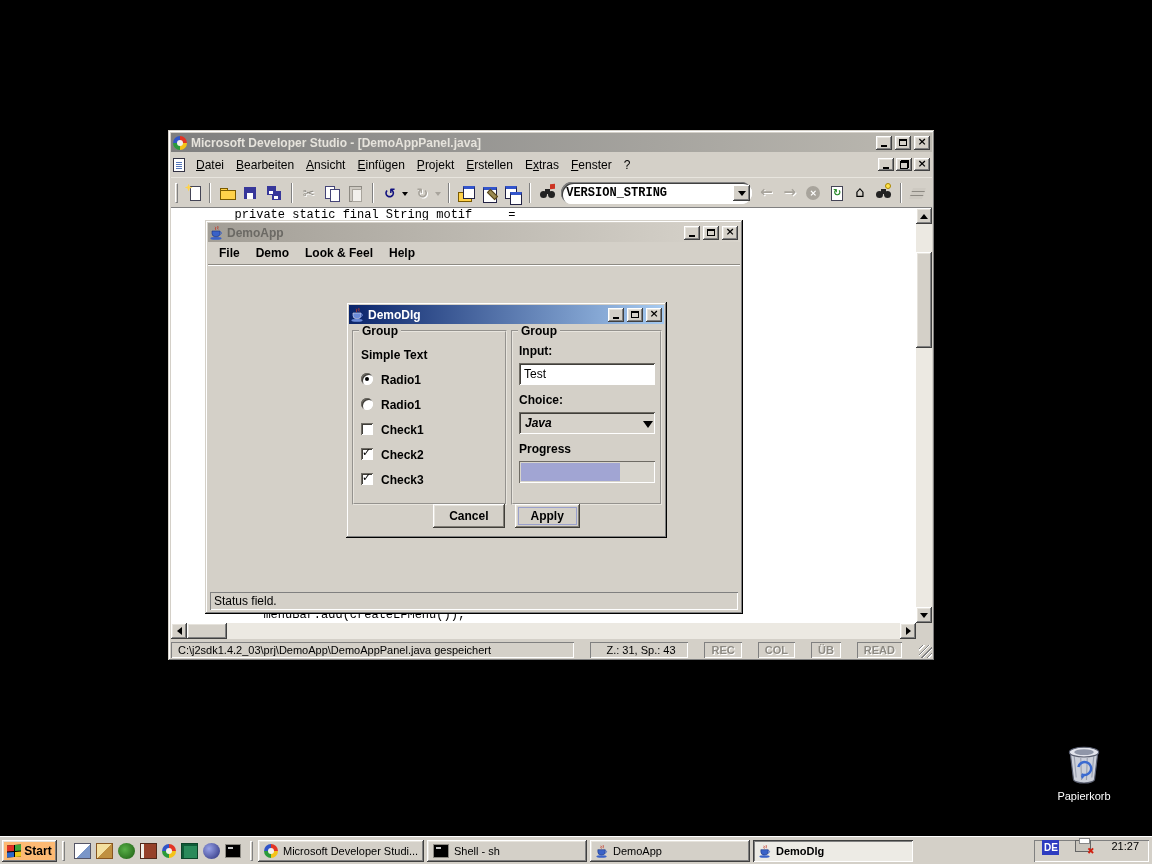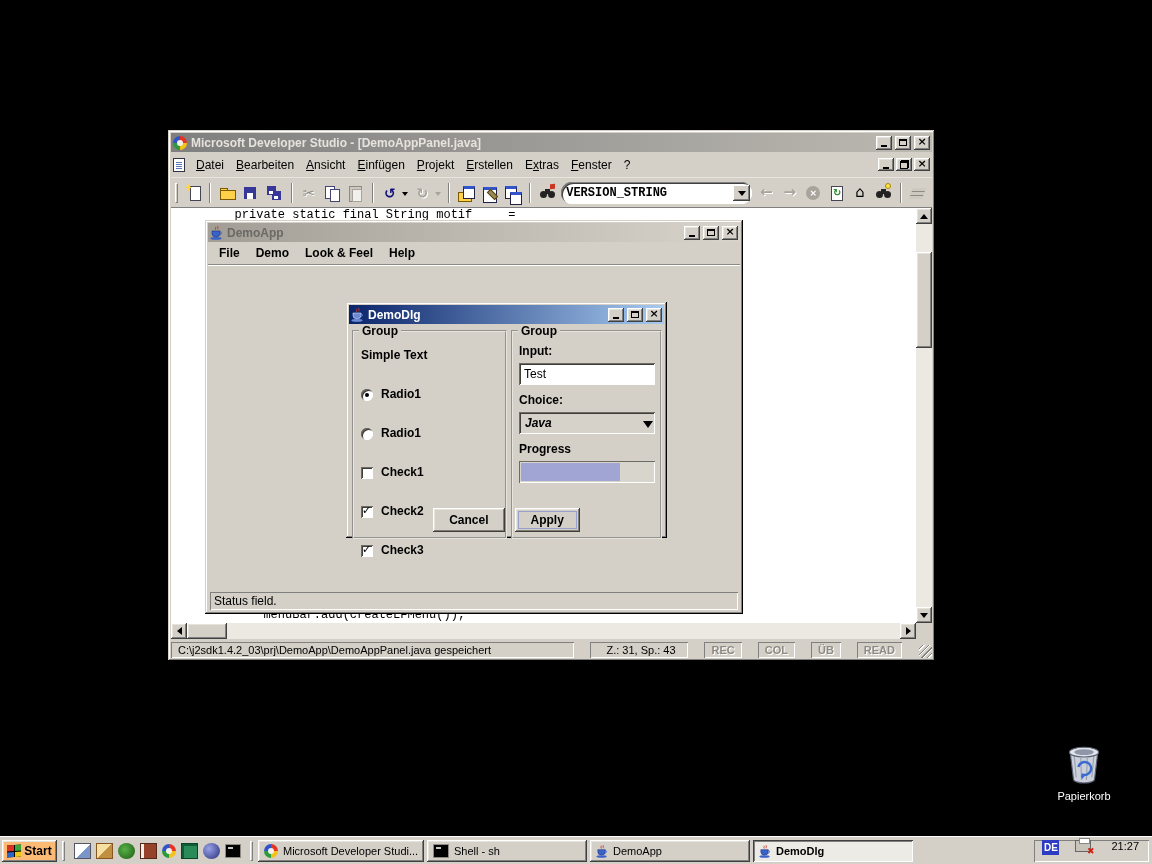--- a/index.html
+++ b/index.html
@@ -119,26 +119,26 @@
   .jmenu{height:23px;flex:0 0 23px;display:flex;align-items:center;padding-left:3px;
     border-bottom:1px solid #8d8a83;box-shadow:0 1px 0 #fff;}
   .jmenu .menu-item{font-weight:bold;padding:3px 8px;}
   .jclient{flex:1;display:flex;flex-direction:column;}
   .statusfield{margin:2px 2px 1px 2px;height:18px;box-shadow:inset 1px 1px #808080, inset -1px -1px #fff;
     padding:2px 4px;font-size:12px;margin-top:auto;}
 
   
   .win-demodlg{left:346px;top:302px;width:321px;height:236px;}
   .dlg-body{flex:1;position:relative;display:flex;gap:4px;padding:6px 2px 0 3px;}
-  .group{position:relative;border:2px groove #e8e5de;height:209px;background:#d4d0c8;}
+  .group{position:relative;border:2px groove #e8e5de;height:175px;background:#d4d0c8;}
   .group-title{position:absolute;top:-8px;left:5px;background:#d4d0c8;padding:0 3px;font-weight:bold;}
   .g-left{width:155px;padding:16px 5px 0 7px;}
   .g-right{flex:1;padding:12px 5px 0 6px;}
   .dlg-label{font-weight:bold;}
-  .row{display:flex;align-items:flex-end;gap:8px;height:14px;margin-top:25px;}
+  .row{display:flex;align-items:flex-start;gap:8px;height:14px;margin-top:11px;}
   .rad{width:12px;height:12px;border-radius:50%;background:#fff;flex:0 0 12px;
     box-shadow:inset 1px 1px #6e6b64, inset -1px -1px #fff, inset 2px 2px #403e39;}
   .rad .dot{display:none;width:4px;height:4px;border-radius:50%;background:#000;margin:4px;}
   .rad.on .dot{display:block;}
   .chk{width:12px;height:12px;background:#fff;position:relative;flex:0 0 12px;
     box-shadow:inset 1px 1px #6e6b64, inset -1px -1px #fff, inset 2px 2px #403e39;}
   .chk .mark{display:none;position:absolute;left:1px;top:-2px;font:bold 11px "DejaVu Sans",sans-serif;}
   .chk.on .mark{display:block;}
   .fld{display:block;width:100%;height:22px;background:#fff;border:none;
     box-shadow:inset 1px 1px #6e6b64, inset -1px -1px #fff, inset 2px 2px #403e39;

